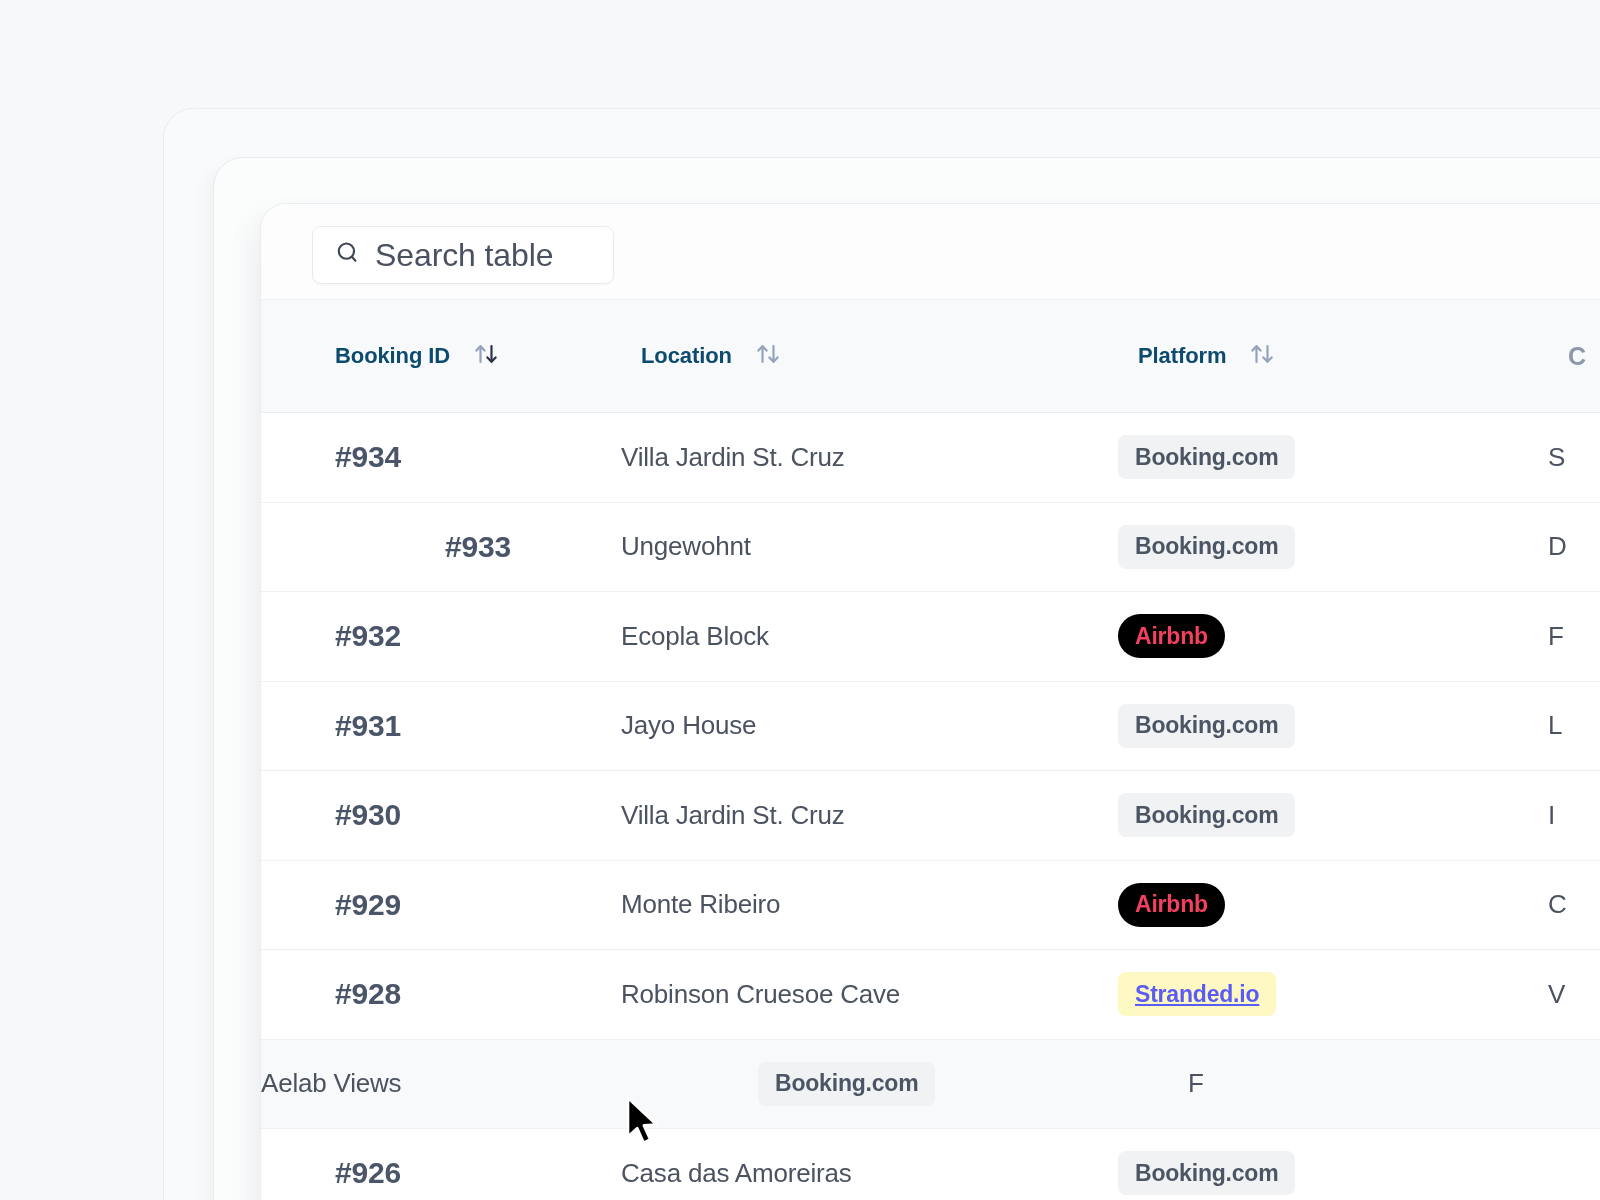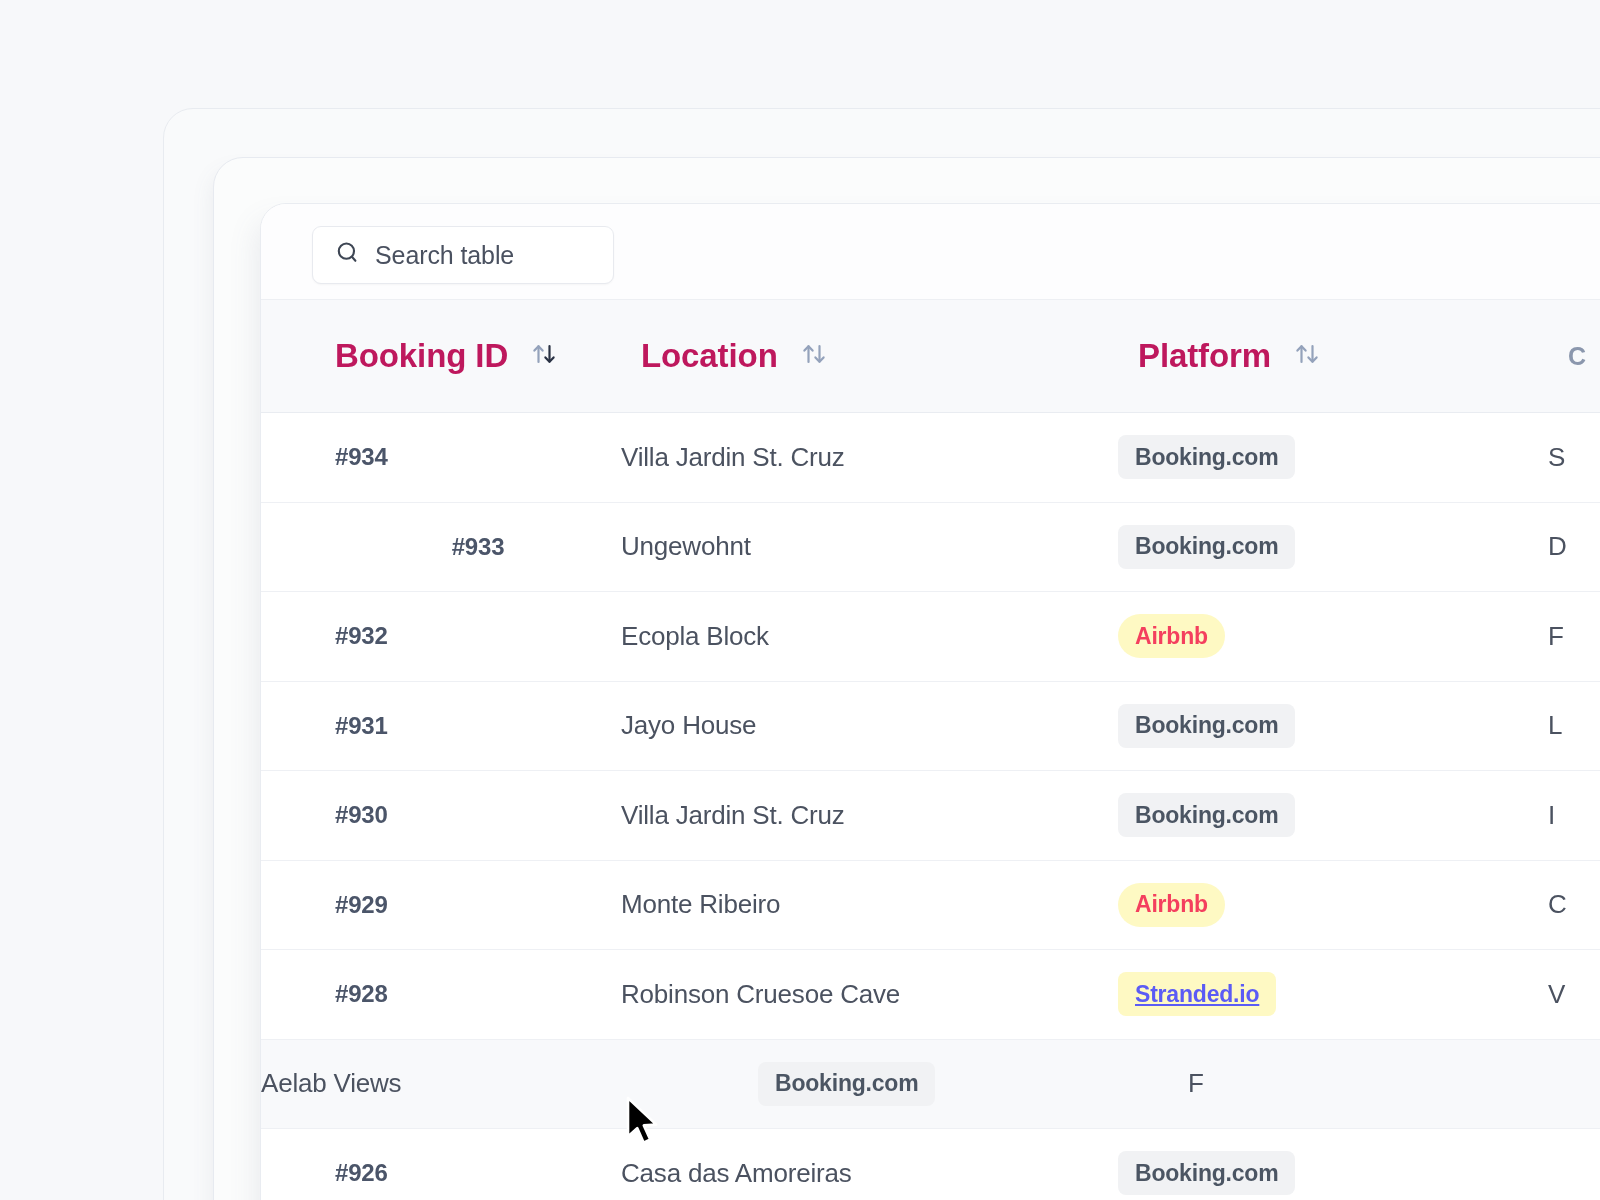--- a/index.html
+++ b/index.html
@@ -67,44 +67,44 @@
     width:302px; height:58px;
     background:#ffffff;
     border:1.5px solid #e8eaef;
     border-radius:9px;
     display:flex; align-items:center;
     padding-left:21px;
     box-shadow:0 1px 2px rgba(16,24,40,0.035);
   }
   .search-icon { flex:0 0 auto; display:block; margin-right:13px; }
   .search-placeholder {
-    font-size:25px;
+    font-size:32px;
     color:#4a5160;
     letter-spacing:-0.1px;
     white-space:nowrap;
   }
 
   
   .thead {
     display:flex;
     align-items:center;
     height:113px;
     background:#f8f9fb;
     border-bottom:1.5px solid #e9ecf1;
   }
   .th {
     display:flex;
     align-items:center;
     gap:21px;
     flex:0 0 auto;
   }
   .th-label {
-    font-size:33px;
+    font-size:22px;
     font-weight:bold;
-    color:#be185d;
+    color:#0c4a6e;
     letter-spacing:-0.1px;
     white-space:nowrap;
   }
   .col-id       { width:360px; padding-left:74px; }
   .col-location { width:497px;margin-left:20px; }
   .col-platform { width:430px; }
   .col-extra    { width:200px; }
 
   .sort-icon { display:block; flex:0 0 auto; }
 
@@ -114,21 +114,21 @@
     align-items:center;
     height:89.5px;
     background:#ffffff;
     border-bottom:1.5px solid #eef0f4;
   }
   .row.is-hovered { background:#f8f9fb; }
 
   .cell { flex:0 0 auto; display:flex; align-items:center; }
 
   .booking-id {
-    font-size:24px;
+    font-size:30px;
     font-weight:bold;
     color:#4b5569;
     letter-spacing:-0.2px;
     white-space:nowrap;
   }
   .location {
     font-size:26px;
     color:#4b5260;
     letter-spacing:-0.2px;
     white-space:nowrap;
@@ -140,21 +140,21 @@
     justify-content:center;
     height:44px;
     padding:0 17px;
     border-radius:8px;
     font-size:23px;
     font-weight:bold;
     letter-spacing:-0.2px;
     white-space:nowrap;
   }
   .badge-booking  { background:#f1f2f4; color:#4b5563; }
-  .badge-airbnb   { background:#fef9c3; color:#f43f5e;border-radius:22px; }
+  .badge-airbnb   { background:#000000; color:#f43f5e;border-radius:22px; }
   .badge-stranded { background:#fef9c3; color:#5b5bf5;text-decoration:underline; }
 
   .extra-text {
     font-size:26px;
     color:#4b5260;
     letter-spacing:-0.2px;
     white-space:nowrap;
   }
   .extra-head {
     font-size:25px;

